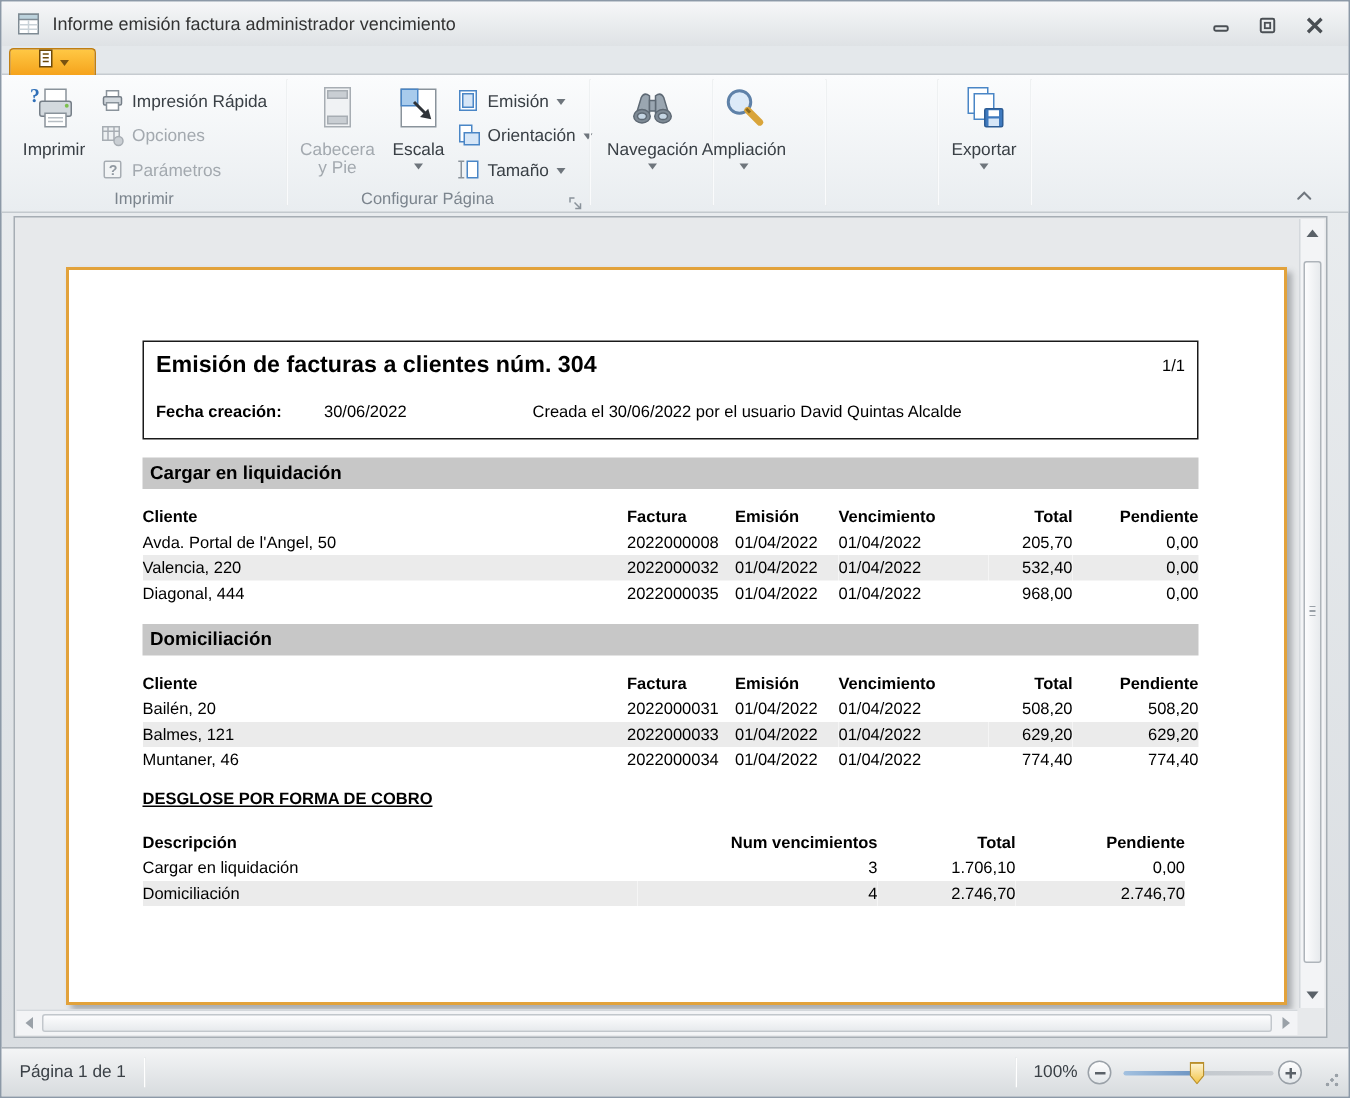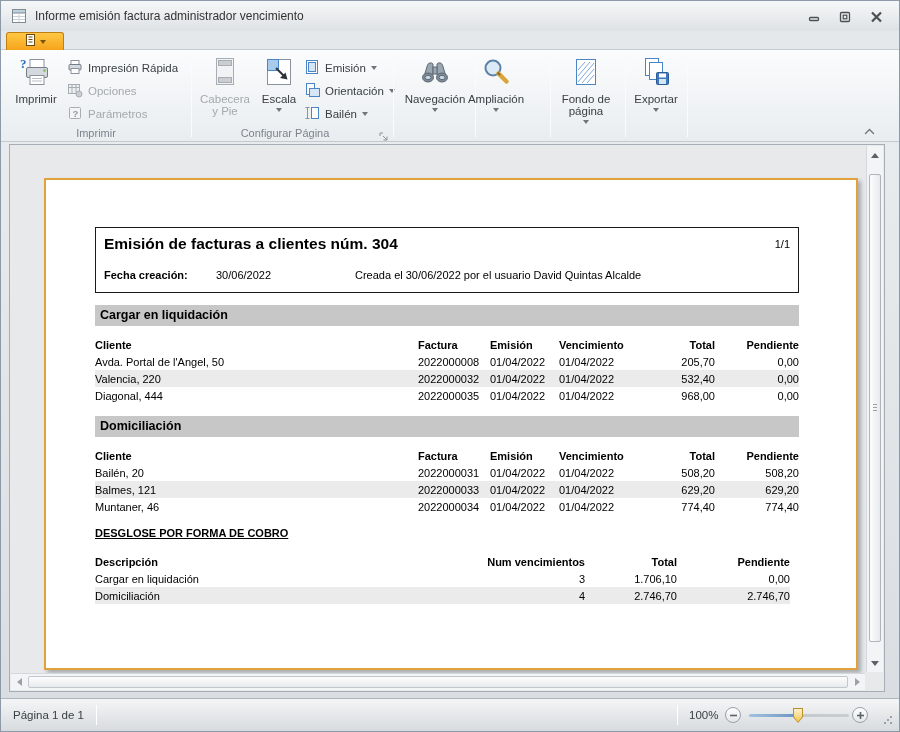--- a/index.html
+++ b/index.html
@@ -239,21 +239,21 @@
       <span>Orientación</span>
       <span class="dar"></span>
     </div>
     <div class="sbtn" style="left:303px;top:54px;">
       <span>
         <svg width="16" height="16" viewBox="0 0 16 16">
             <path d="M3.5 2.5 v11 M1.5 2.5 h4 M1.5 13.5 h4" stroke="#8A939B" fill="none"></path>
             <rect x="7.5" y="2.5" width="7" height="11" fill="#fff" stroke="#4A86C6"></rect>
           </svg>
       </span>
-      <span>Bailén</span>
+      <span>Tamaño</span>
       <span class="dar"></span>
     </div>
     <div class="grpcap" style="left:194px;width:180px;">Configurar Página</div>
     <div style="position:absolute;left:378px;top:78px;">
       <svg width="10" height="10" viewBox="0 0 10 10">
           <path d="M1 4 V1 H4" fill="none" stroke="#8A939B"></path>
           <path d="M4 4 L8 8 M8 4.5 V8 H4.5" fill="none" stroke="#8A939B"></path>
         </svg>
     </div>
     <div class="rsep" style="left:392px;"></div>
@@ -283,36 +283,20 @@
             <circle cx="13" cy="12" r="7.5" fill="#DCEAF8" stroke="#5E81A8" stroke-width="2"></circle>
             <line x1="18.5" y1="17.5" x2="26.5" y2="25.5" stroke="#D9A43A" stroke-width="4.5" stroke-linecap="round"></line>
             <line x1="17.5" y1="16.5" x2="20" y2="19" stroke="#8C6B1F" stroke-width="2"></line>
           </svg>
       </span>
       <span class="lbl">Ampliación</span>
       <span class="dar"></span>
     </div>
     <div class="rsep" style="left:549px;"></div>
 
-    <div class="bbtn" style="left:553px;width:64px;">
-      <span>
-        <svg width="32" height="32" viewBox="0 0 32 32">
-            <rect x="6.5" y="3.5" width="19" height="25" fill="#fff" stroke="#4A86C6"></rect>
-            <g stroke="#7FA8DC">
-              <line x1="8" y1="26" x2="24" y2="7"></line>
-              <line x1="8" y1="20" x2="20" y2="6"></line>
-              <line x1="8" y1="14" x2="15" y2="6"></line>
-              <line x1="12" y1="27" x2="24" y2="13"></line>
-              <line x1="17" y1="27" x2="24" y2="19"></line>
-            </g>
-          </svg>
-      </span>
-      <span class="lbl"><span>Fondo de</span><br><span>página</span></span>
-      <span class="dar"></span>
-    </div>
     <div class="rsep" style="left:624px;"></div>
 
     <div class="bbtn" style="left:630px;width:50px;">
       <span>
         <svg width="32" height="32" viewBox="0 0 32 32">
             <rect x="5.5" y="2.5" width="13" height="17" fill="#fff" stroke="#4A86C6"></rect>
             <rect x="9.5" y="6.5" width="13" height="17" fill="#fff" stroke="#4A86C6"></rect>
             <rect x="16.5" y="16.5" width="12" height="12" rx="1" fill="#3E79BE" stroke="#2D5C94"></rect>
             <rect x="19" y="17.5" width="7" height="4" fill="#fff"></rect>
             <rect x="19" y="23" width="7" height="5" fill="#D6E6F7"></rect>

